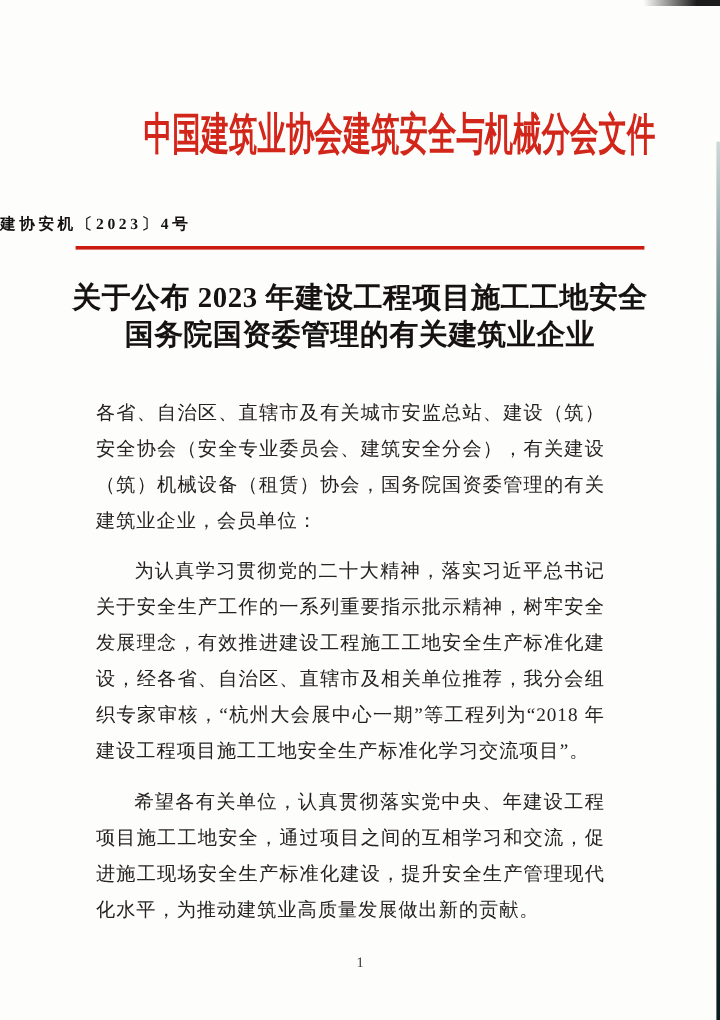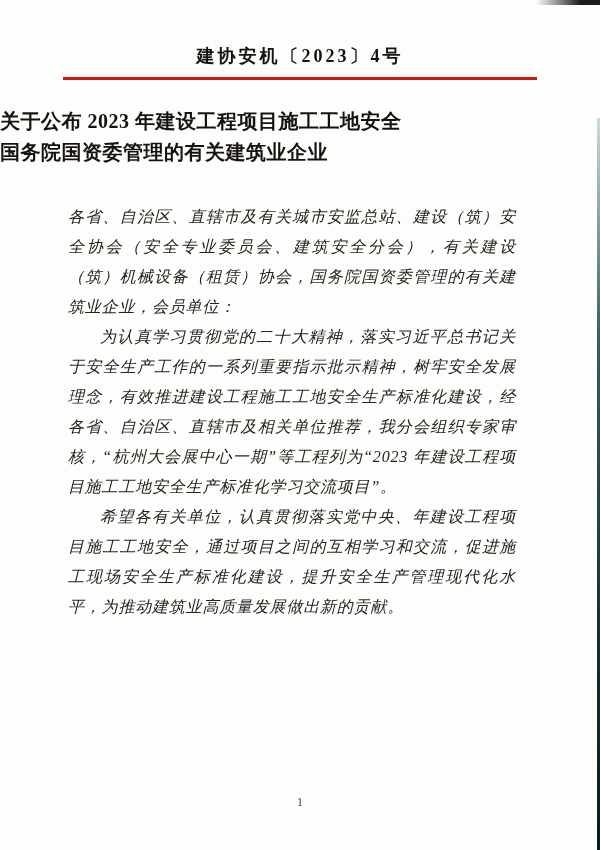--- a/index.html
+++ b/index.html
@@ -24,52 +24,51 @@
     display: inline-block;
     font-size: 37px;
     font-weight: bold;
     color: #d3261a;
     line-height: 1.1;
     transform: scaleX(0.64);
     transform-origin: 50% 50%;
   }
   .doc-number {
     margin-top: 44px;
-    text-align: center;
-    font-size: 18px;
+    font-size: 13px;
     font-weight: bold;
     color: #15120f;
     letter-spacing: 3px;
   }
   .red-line {
     margin-top: 9px;
     margin-left: 63px;
     width: 474px;
     height: 3px;
     background: #cc1a10;
   }
   .notice-title {
     margin: 26px 0 0 0;
-    text-align: left;
-    font-size: 20px;
+    text-align: center;
+    font-size: 24px;
     font-weight: bold;
     color: #15120f;
     line-height: 31px;
     letter-spacing: 0.5px;
   }
   .body-text {
     margin: 34px 0 0 68px;
     width: 448px;
     font-size: 16px;
     color: #26221e;
     line-height: 30px;
     text-align: justify;
     letter-spacing: 0.8px;
   }
-  .body-text p { margin: 0; font-style: italic; }
+  .body-text p { margin: 12px; }
   .indent { text-indent: 2em; }
   .page-number {
     position: absolute;
     top: 795px;
     left: 0;
     width: 600px;
     text-align: center;
     font-size: 12px;
     color: #3a3a3a;
     font-family: "Liberation Serif", serif;
@@ -94,33 +93,36 @@
       #35605e 30%,
       #14302f 70%,
       #0a1c1c);
   }
 </style>
 </head>
 <body>
 
 <div class="page">
 
+  <div class="letterhead">
+    <span class="letterhead-text">中国建筑业协会建筑安全与机械分会文件</span>
+  </div>
 
   <div class="doc-number">建协安机〔2023〕4号</div>
 
   <div class="red-line"></div>
 
   <div class="notice-title">
     <div>关于公布 2023 年建设工程项目施工工地安全</div>
     <div>国务院国资委管理的有关建筑业企业</div>
   </div>
 
   <div class="body-text">
     <p class="salutation">各省、自治区、直辖市及有关城市安监总站、建设（筑）安全协会（安全专业委员会、建筑安全分会），有关建设（筑）机械设备（租赁）协会，国务院国资委管理的有关建筑业企业，会员单位：</p>
-    <p class="para indent">为认真学习贯彻党的二十大精神，落实习近平总书记关于安全生产工作的一系列重要指示批示精神，树牢安全发展理念，有效推进建设工程施工工地安全生产标准化建设，经各省、自治区、直辖市及相关单位推荐，我分会组织专家审核，“杭州大会展中心一期”等工程列为“2023 年建设工程项目施工工地安全生产标准化学习交流项目”。</p>
+    <p class="para indent">为认真学习贯彻党的二十大精神，落实习近平总书记关于安全生产工作的一系列重要指示批示精神，树牢安全发展理念，有效推进建设工程施工工地安全生产标准化建设，经各省、自治区、直辖市及相关单位推荐，我分会组织专家审核，“杭州大会展中心一期”等工程列为“2018 年建设工程项目施工工地安全生产标准化学习交流项目”。</p>
     <p class="para indent">希望各有关单位，认真贯彻落实党中央、年建设工程项目施工工地安全，通过项目之间的互相学习和交流，促进施工现场安全生产标准化建设，提升安全生产管理现代化水平，为推动建筑业高质量发展做出新的贡献。</p>
   </div>
 
   <div class="page-number">1</div>
 
   <div class="artifact-top-right"></div>
 
   <div class="artifact-right-edge"></div>
 
 </div>

